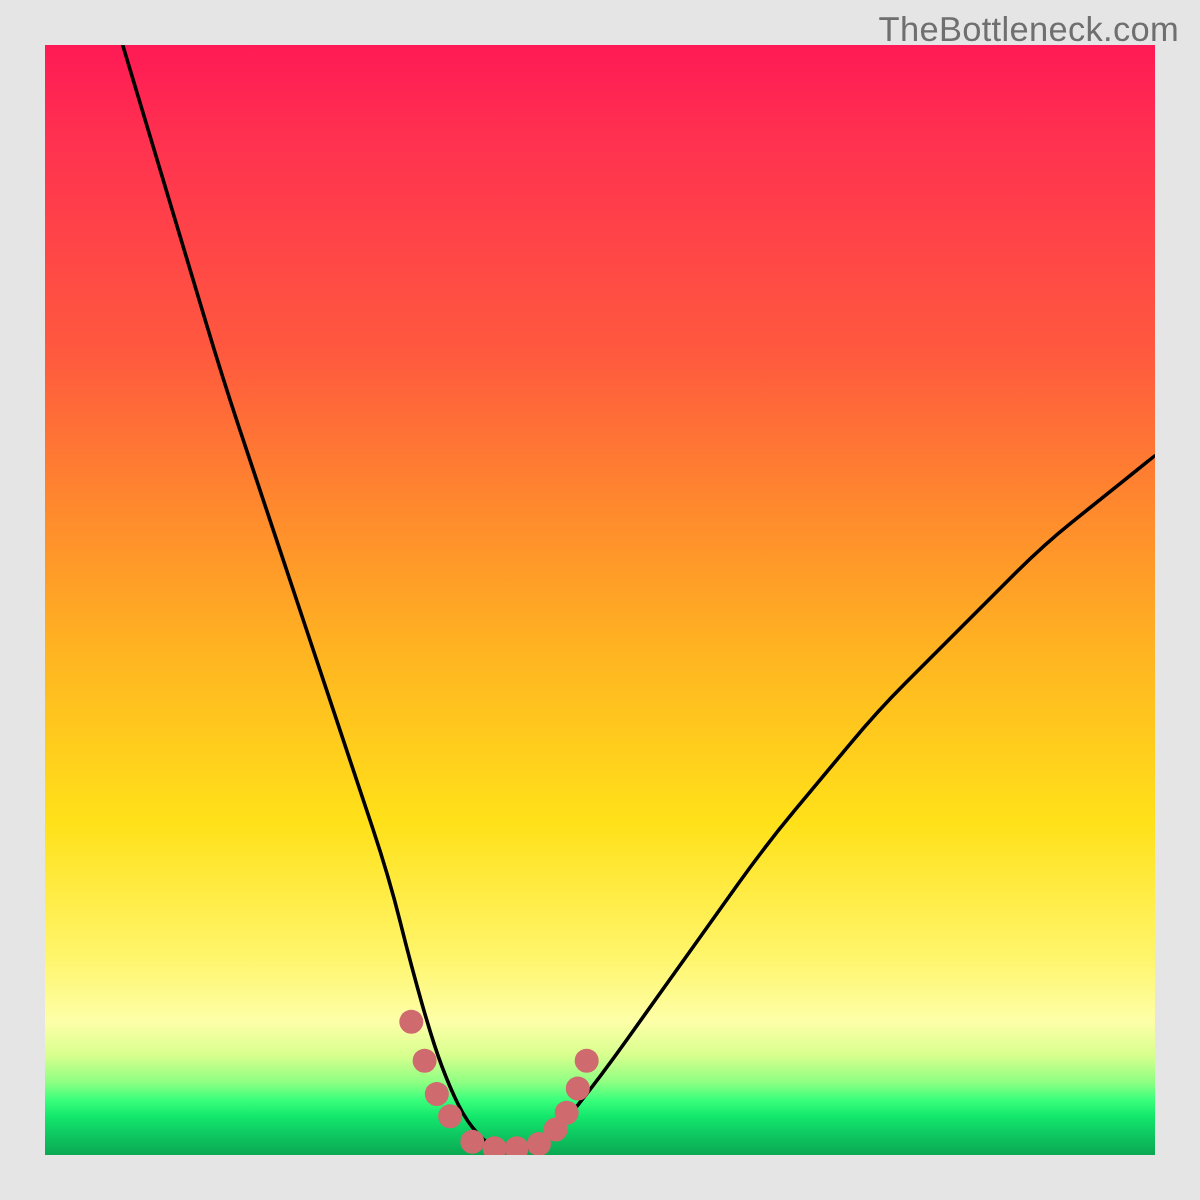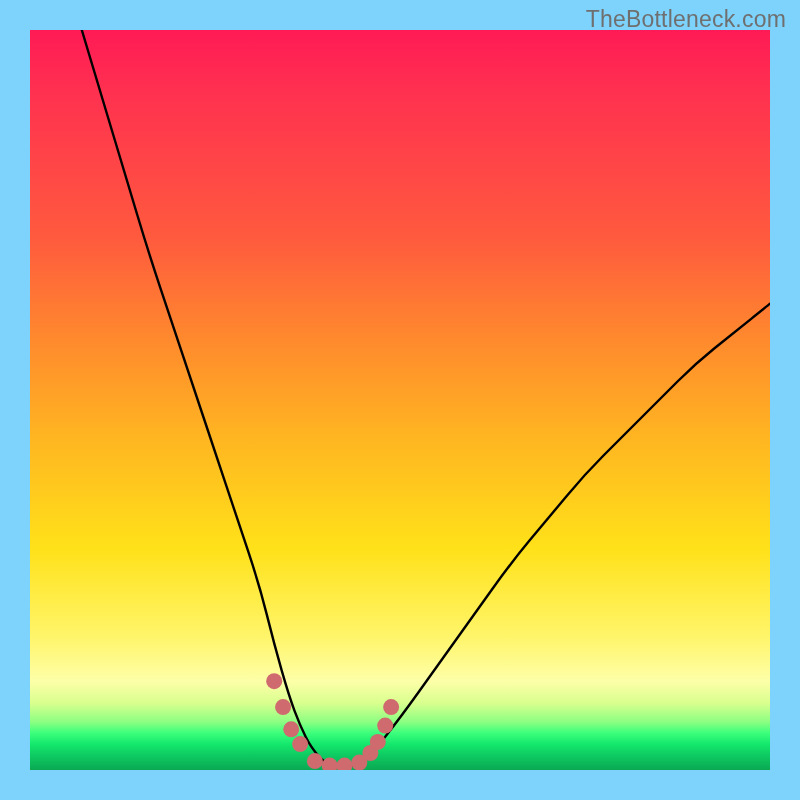--- a/index.html
+++ b/index.html
@@ -7,21 +7,21 @@
     padding: 0;
     width: 800px;
     height: 800px;
     overflow: hidden;
     background: #000;
     font-family: Arial, Helvetica, sans-serif;
   }
   .frame {
     position: absolute;
     inset: 0;
-    background: #7dd3fc;
+    background: #e5e5e5;
   }
   .plot-area {
     position: absolute;
     left: 30px;
     top: 30px;
     width: 740px;
     height: 740px;
     overflow: hidden;
   }
   .gradient-bg {

